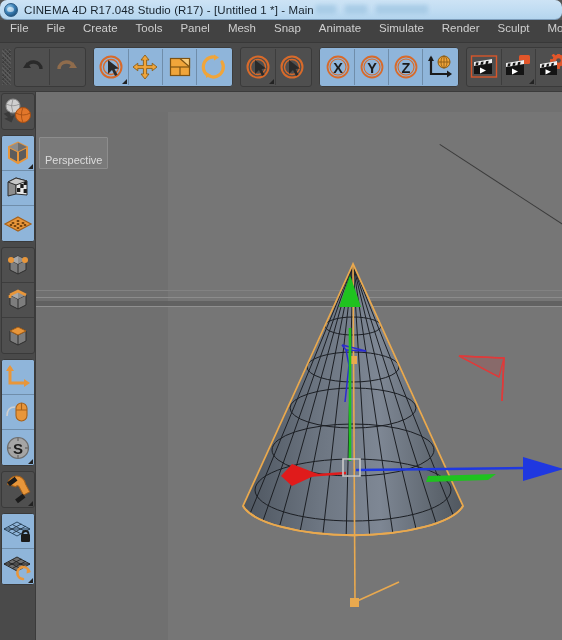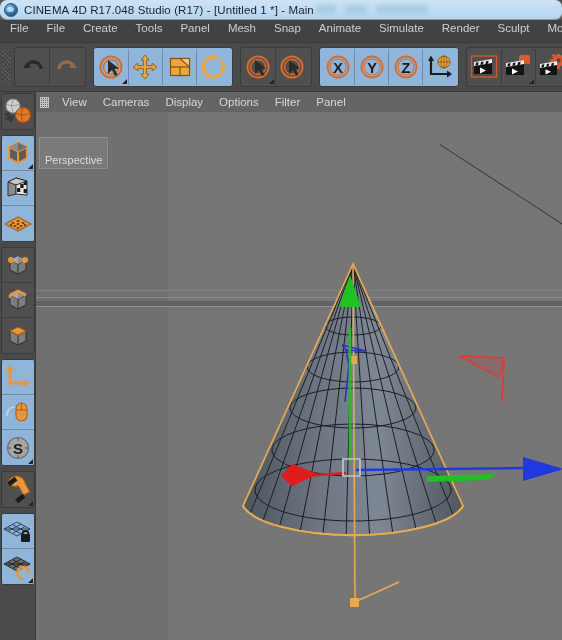--- a/index.html
+++ b/index.html
@@ -480,29 +480,20 @@
           </g>
           <path d="M20 26 A6 6 0 1 1 26 18" stroke="#e8963a" stroke-width="2.6" fill="none" stroke-linecap="round"></path>
           <path d="M24 15 L28 19 L23.6 20.4 Z" fill="#e8963a"></path>
         </svg>
       </div>
     </div>
   </div>
 
   <div class="viewport">
 
-    <div class="vp-menubar">
-      <div class="vp-grip"></div>
-      <div class="vmi">View</div>
-      <div class="vmi">Cameras</div>
-      <div class="vmi">Display</div>
-      <div class="vmi">Options</div>
-      <div class="vmi">Filter</div>
-      <div class="vmi">Panel</div>
-    </div>
 
     <div class="vp-scene">
       <div class="vp-bg"></div>
       <div class="vp-bg-right"></div>
 
       <div class="horizon">
         <div class="l1"></div>
           <div class="l2"></div>
           <div class="l3"></div>
           <div class="l4"></div>

